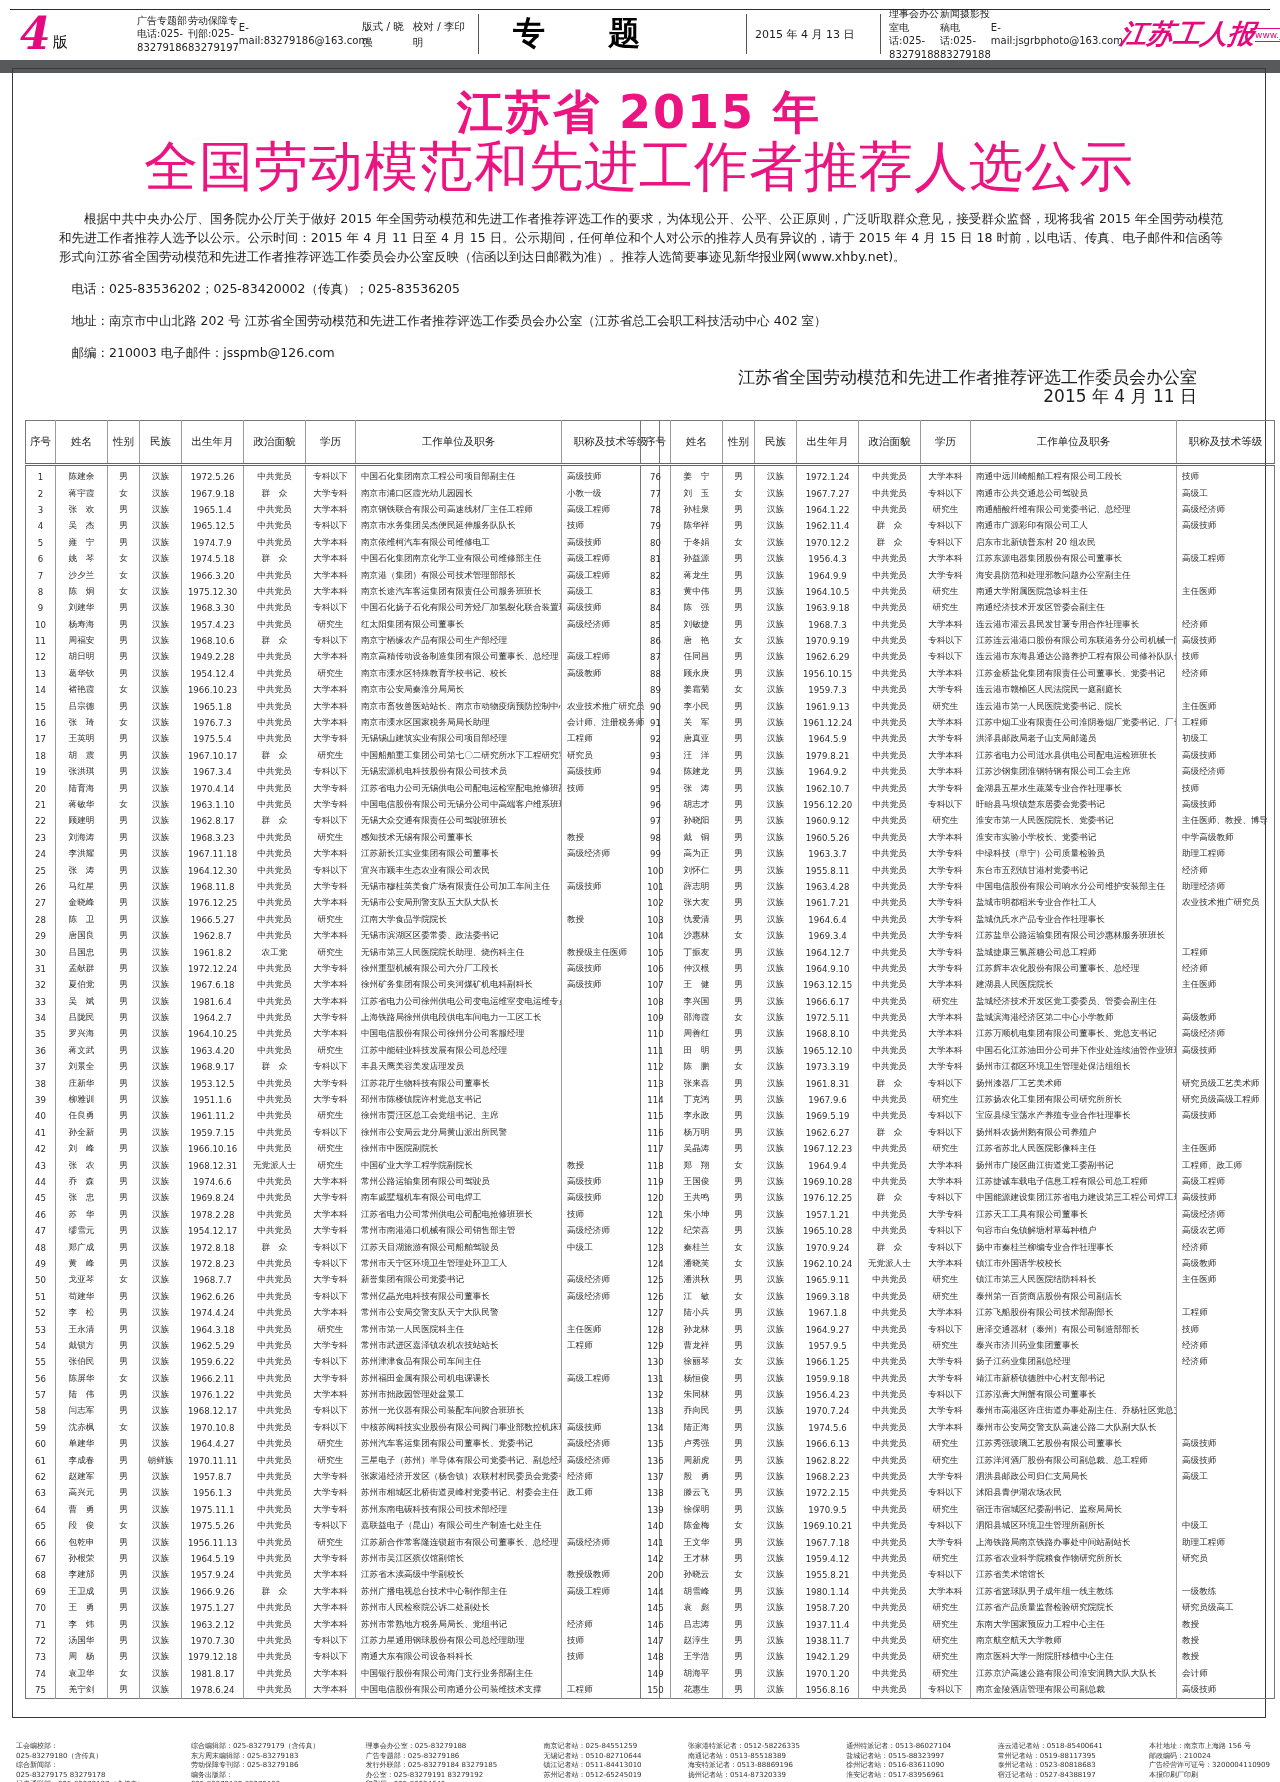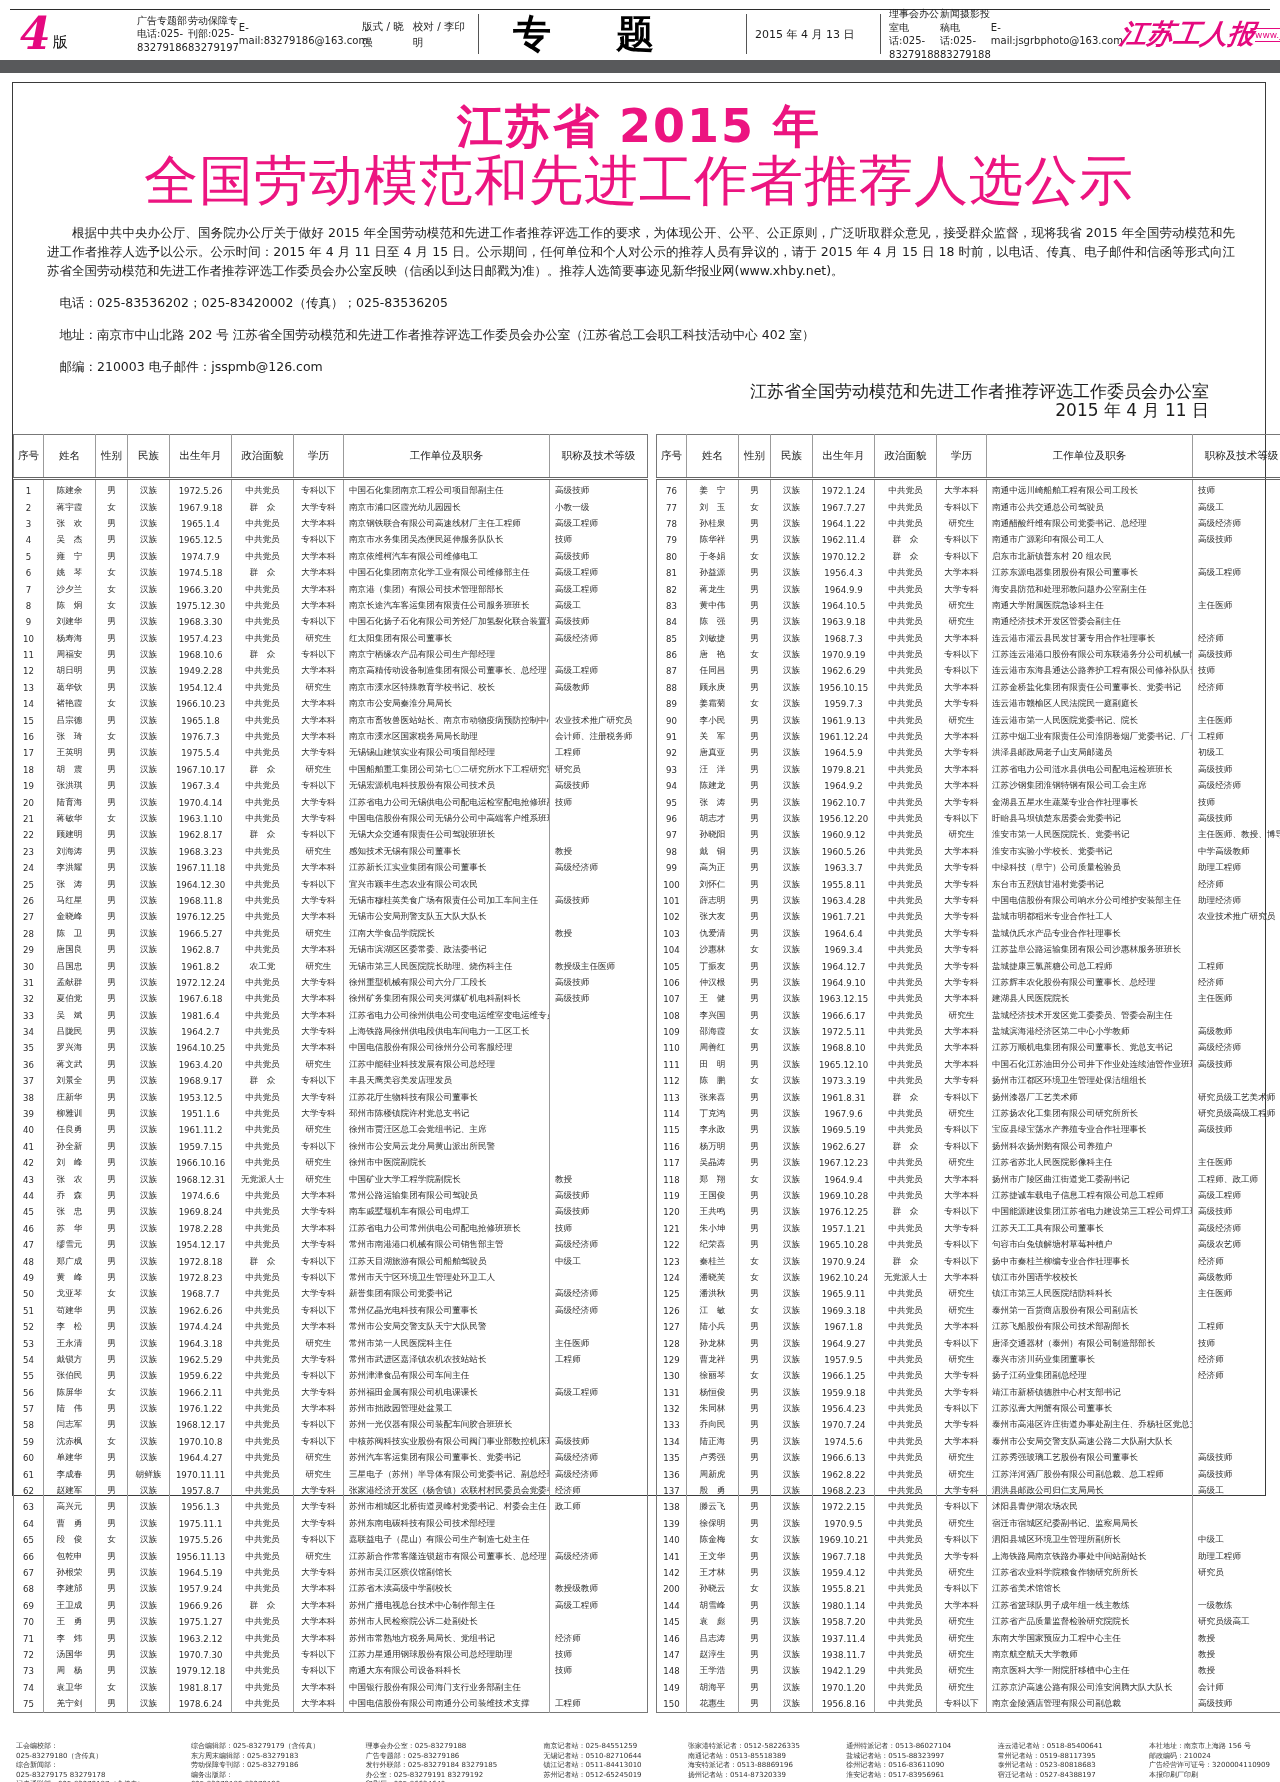--- a/index.html
+++ b/index.html
@@ -6,36 +6,36 @@
   body{width:1280px;height:1782px;position:relative;font-family:"DejaVu Sans","Liberation Sans",sans-serif;color:#1c1c1c;overflow:hidden;}
   
   .masthead{position:absolute;top:9px;left:10px;right:10px;height:48px;border-top:1px solid #2b2b2b;display:flex;align-items:center;}
   .mh-seg{height:100%;display:flex;align-items:center;}
   .mh-badge{width:130px;padding-left:10px;}
   .badge-num{font-family:"DejaVu Serif","Liberation Serif",serif;font-style:italic;font-weight:bold;font-size:44px;color:#e5097f;line-height:44px;}
   .badge-suffix{font-size:15px;color:#111;margin-left:2px;margin-top:16px;}
   .mh-contacts{font-size:10px;line-height:13.5px;color:#222;width:225px;}
   .mh-credits{font-size:10.5px;line-height:16px;width:120px;}
   .mh-rule{width:1px;background:#555;height:40px;margin:0 8px;}
-  .mh-title{font-size:38px;font-weight:bold;color:#000;letter-spacing:26px;width:250px;text-align:center;white-space:nowrap;padding-left:26px;}
+  .mh-title{font-size:32px;font-weight:bold;color:#000;letter-spacing:26px;width:250px;text-align:center;white-space:nowrap;padding-left:26px;}
   .mh-date{font-size:11px;width:130px;text-align:center;}
   .mh-logo{margin-left:6px;width:150px;text-align:center;}
   .logo-text{font-family:"DejaVu Serif","Liberation Serif",serif;font-style:italic;font-weight:bold;font-size:27px;color:#e5097f;white-space:nowrap;transform:skewX(-8deg);}
   .logo-url{font-size:9px;color:#e5097f;border-top:1px solid #e5097f;border-bottom:1px solid #e5097f;margin-top:2px;padding:1px 0;}
   .gray-band{position:absolute;top:60px;left:0;width:1280px;height:13px;background:#58595b;}
   
-  .box{position:absolute;top:82px;left:12px;width:1254px;height:1414px;border:1px solid #3a3a3a;box-sizing:border-box;padding:0 0;}
+  .box{position:absolute;top:68px;left:12px;width:1254px;height:1650px;border:1px solid #3a3a3a;box-sizing:border-box;padding:0 12px;}
   .main-title{margin-top:16px;text-align:center;color:#ec1480;font-weight:bold;font-size:46px;line-height:54px;letter-spacing:2px;}
   .main-title2{text-align:center;color:#ec1480;font-weight:normal;font-size:54px;line-height:56px;letter-spacing:1px;}
   .intro{margin:14px 30px 0 34px;font-size:12.5px;line-height:19px;text-align:justify;}
   .intro .p1{text-indent:2em;}
   .intro .contact-line{margin-left:1em;margin-top:13px;}
   .sig{margin:6px 56px 0 0;text-align:right;font-size:17px;line-height:19px;}
   
-  .tables{display:flex;margin-top:14px;gap:28px;}
+  .tables{display:flex;margin-top:14px;}
   .half{width:614px;}
   .half + .half{margin-left:1px;}
   table{border-collapse:collapse;table-layout:fixed;width:614px;}
   th,td{border-left:1px solid #9b9b9b;overflow:hidden;white-space:nowrap;font-weight:normal;}
   th:first-child,td:first-child{border-left:none;}
   table{border:1px solid #777;}
   thead th{height:40px;font-size:10.5px;text-align:center;border-bottom:3px double #666;}
   tbody td{height:16.4px;font-size:8.6px;padding:0 2px;text-align:center;color:#2d2d2d;}
   tbody td.c-unit,tbody td.c-title{text-align:left;padding-left:5px;}
   tbody tr:first-child td{padding-top:3px;}

